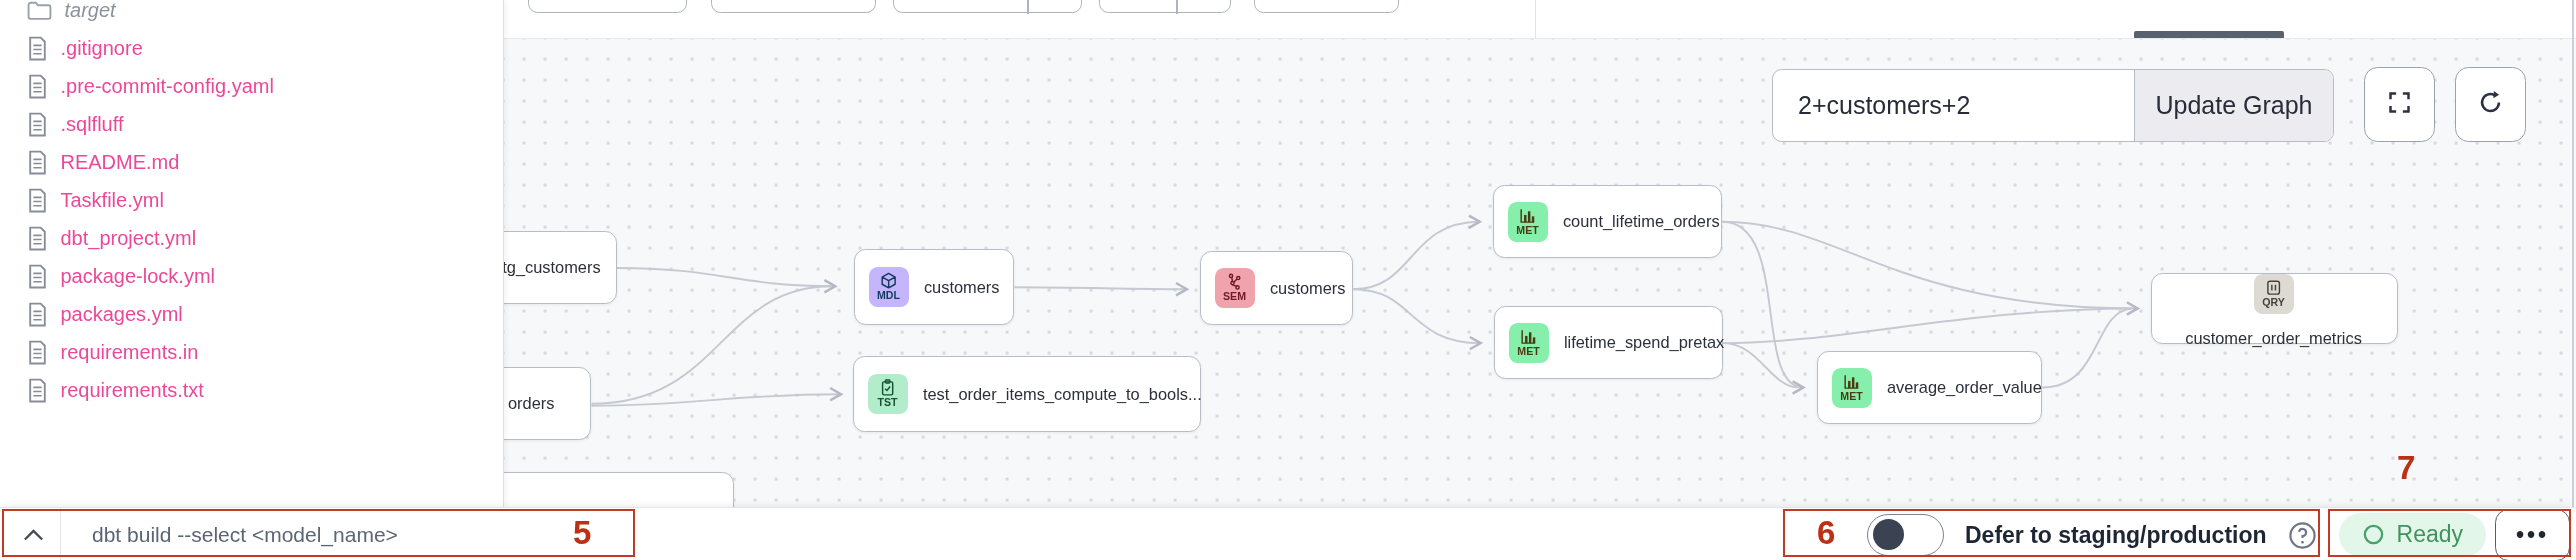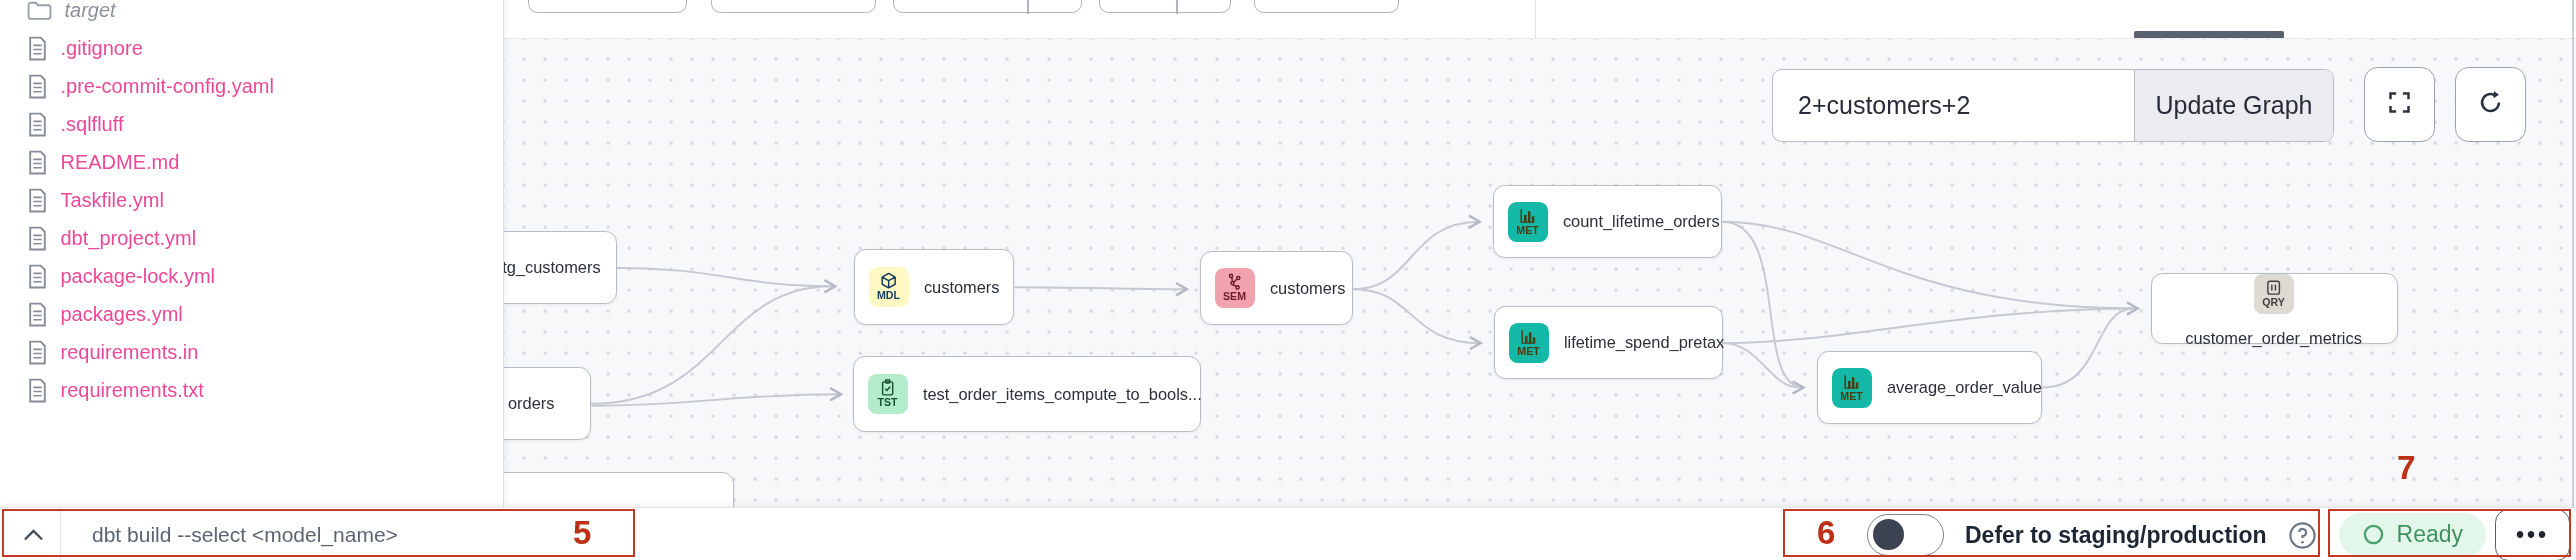--- a/index.html
+++ b/index.html
@@ -25,24 +25,24 @@
 
   
   .node { position:absolute; display:flex; align-items:center; background:#fff;
     border:1.9px solid #b7bcc6; border-radius:11.6px; padding:0 15.4px 0 13.5px; gap:15.4px;
     box-shadow:0 1px 2.9px rgba(22,28,45,.07); z-index:2; cursor:pointer; }
   .node-label { font-size:16.4px; color:#2b303b; font-weight:500; white-space:nowrap; }
   .node-icon { width:40px; height:40px; border-radius:8.7px; display:flex; flex-direction:column;
     align-items:center; justify-content:center; flex-shrink:0; }
   .node-icon svg { display:block; }
   .icon-code { font-size:10.6px; font-weight:700; line-height:11.6px; margin-top:1px; }
-  .ic-mdl { background:#fef9c3; color:#123a5c; }
+  .ic-mdl { background:#c4b5fd; color:#123a5c; }
   .ic-tst { background:#b2eccb; color:#14532d; }
   .ic-sem { background:#f0a3ac; color:#6e1b26; }
-  .ic-met { background:#14b8a6; color:#4a3b10; }
+  .ic-met { background:#86efac; color:#4a3b10; }
   .ic-qry { background:#ddd9d3; color:#44403c; }
   .node.noicon { padding-left:69px; }
 
   
   .sidebar { position:absolute; left:0; top:0; width:504px; height:507px; background:#fff;
     border-right:1px solid #dddfe4; box-shadow:1.9px 0 5.8px rgba(0,0,0,.05); z-index:5; overflow:hidden; }
   .file-list { margin-top:-8.7px; }
   .file-row { display:flex; align-items:center; height:38px; padding-left:27px; gap:12.5px; cursor:pointer; }
   .file-row span { font-size:20px; color:#ec4899; }
   .file-row.folder span { color:#8b929e; font-style:italic; }

